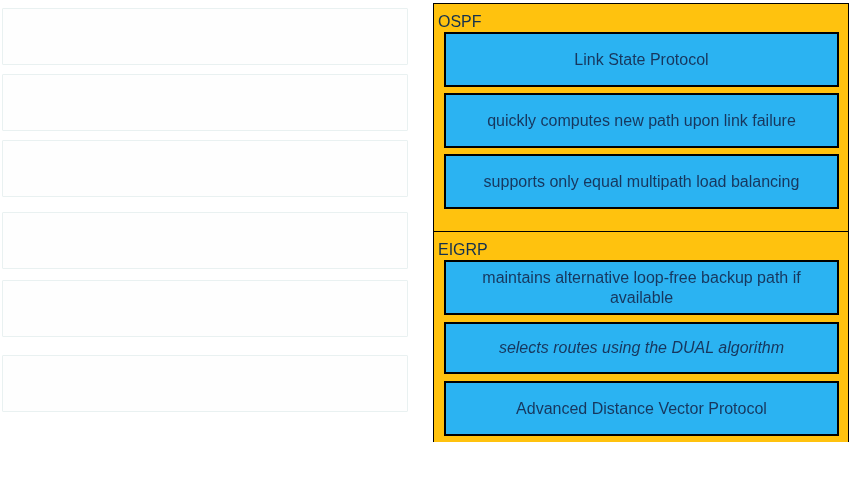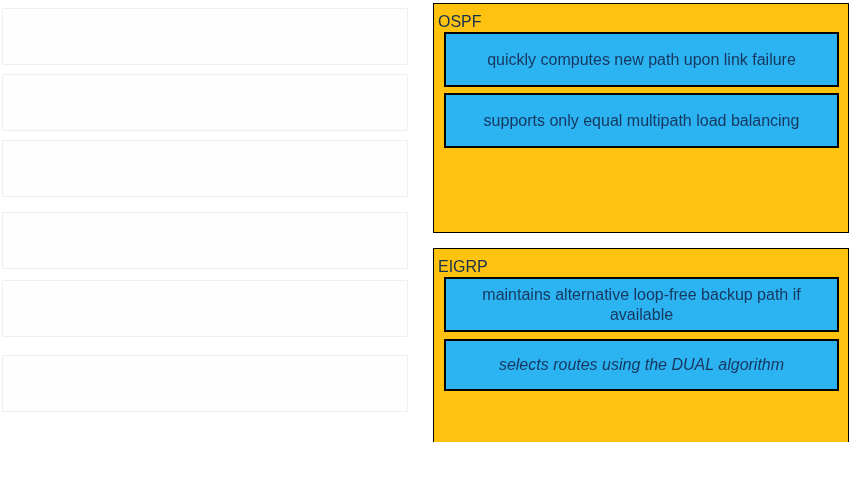--- a/index.html
+++ b/index.html
@@ -43,21 +43,21 @@
   
   .group-panel {
     position: absolute;
     left: 433px;
     width: 416px;
     background: #ffc20e;
     border: 1px solid #000000;
     box-sizing: border-box;
   }
   .group-panel.ospf  { top: 3px;   height: 230px; }
-  .group-panel.eigrp { top: 248px; height: 232px; }
+  .group-panel.eigrp { top: 231px; height: 232px; }
 
   .group-label {
     color: #14314f;
     font-size: 16px;
     line-height: 16px;
     padding: 10px 0 0 4px;
     height: 28px;
     box-sizing: border-box;
     user-select: none;
   }
@@ -95,26 +95,28 @@
     <div class="drop-slot"></div>
     <div class="drop-slot"></div>
     <div class="drop-slot"></div>
     <div class="drop-slot"></div>
     <div class="drop-slot"></div>
   </div>
 
   <div class="group-panel ospf">
     <div class="group-label">OSPF</div>
     <div class="items">
+      <div class="drag-item">Link State Protocol</div>
       <div class="drag-item">quickly computes new path upon link failure</div>
       <div class="drag-item">supports only equal multipath load balancing</div>
     </div>
   </div>
 
   <div class="group-panel eigrp">
     <div class="group-label">EIGRP</div>
     <div class="items">
       <div class="drag-item">maintains alternative loop-free backup path if available</div>
       <div class="drag-item">selects routes using the DUAL algorithm</div>
+      <div class="drag-item">Advanced Distance Vector Protocol</div>
     </div>
   </div>
 
 </div>
 
 </body></html>

